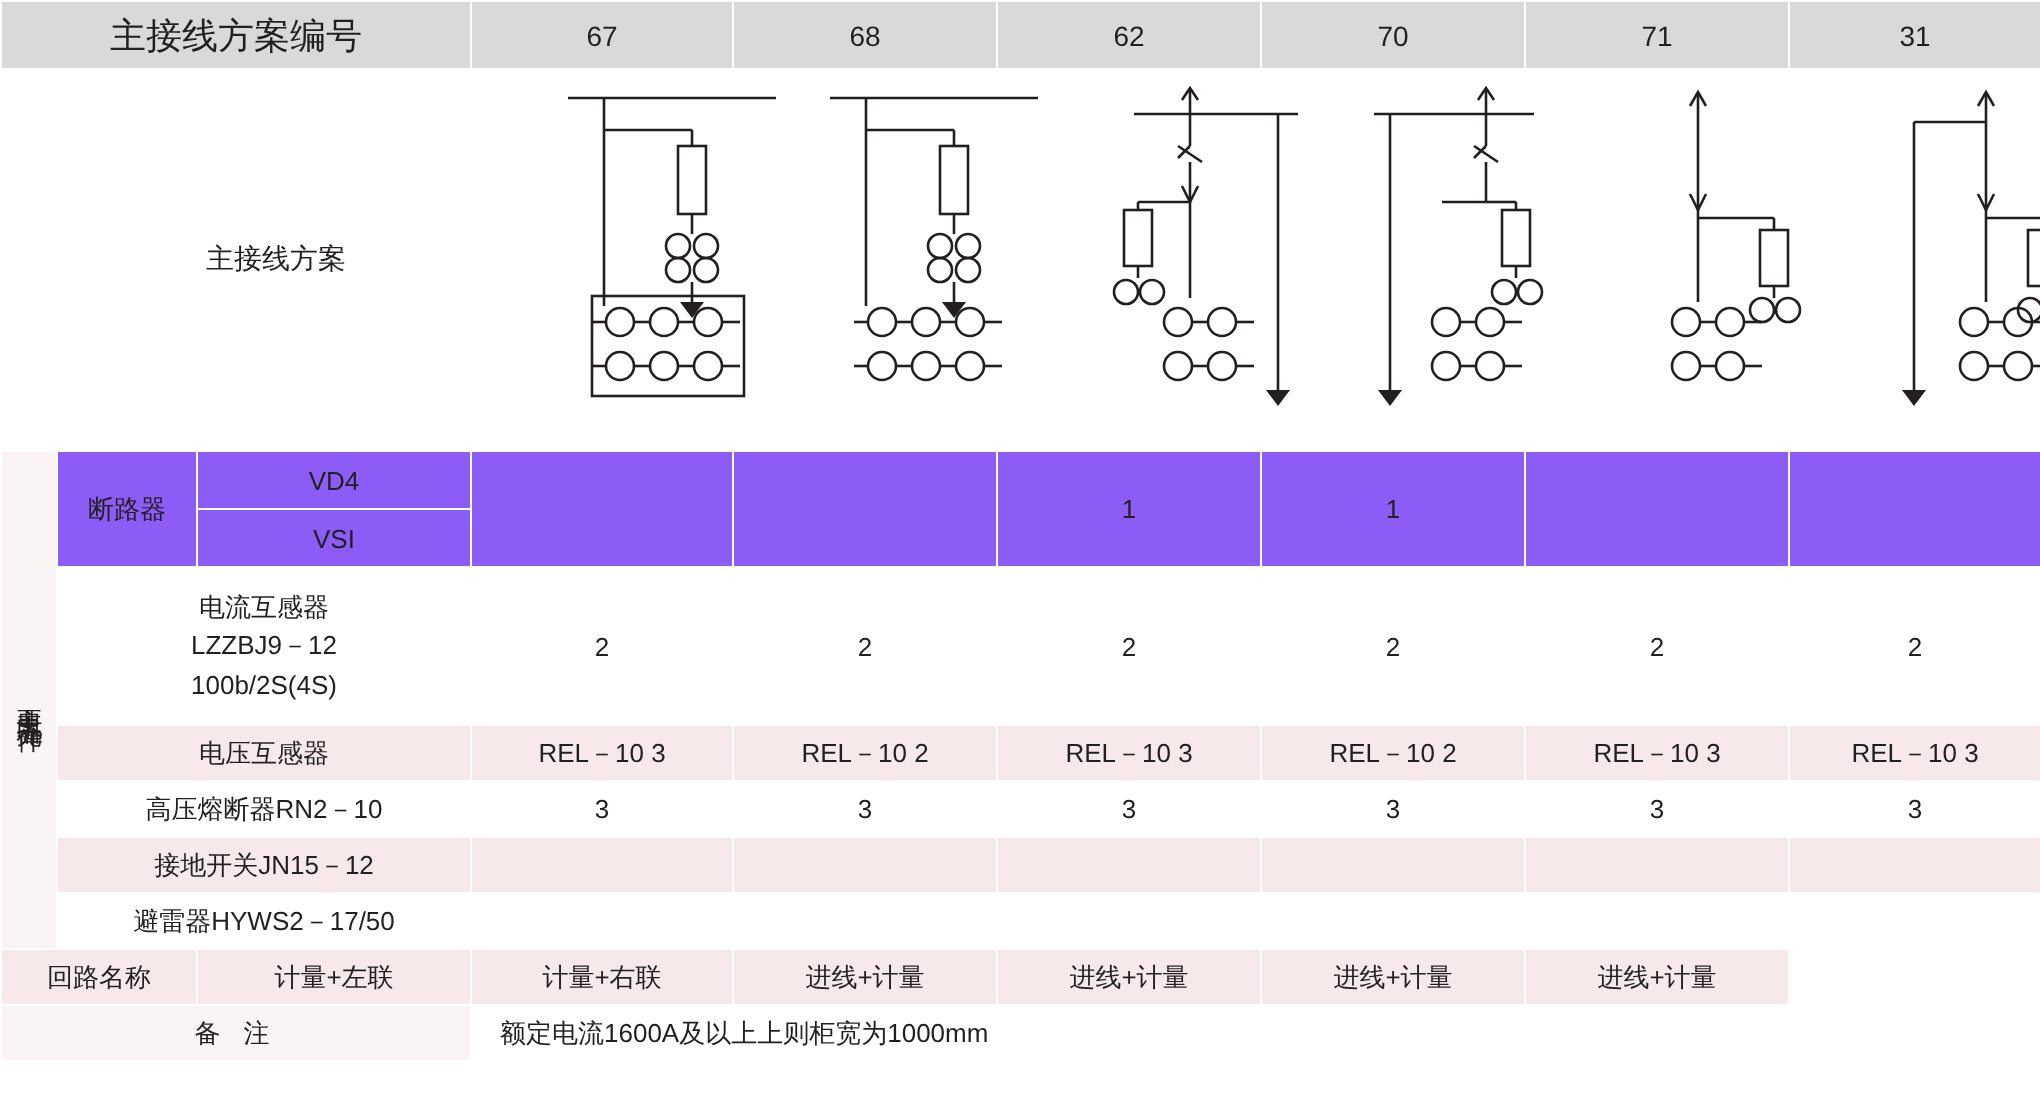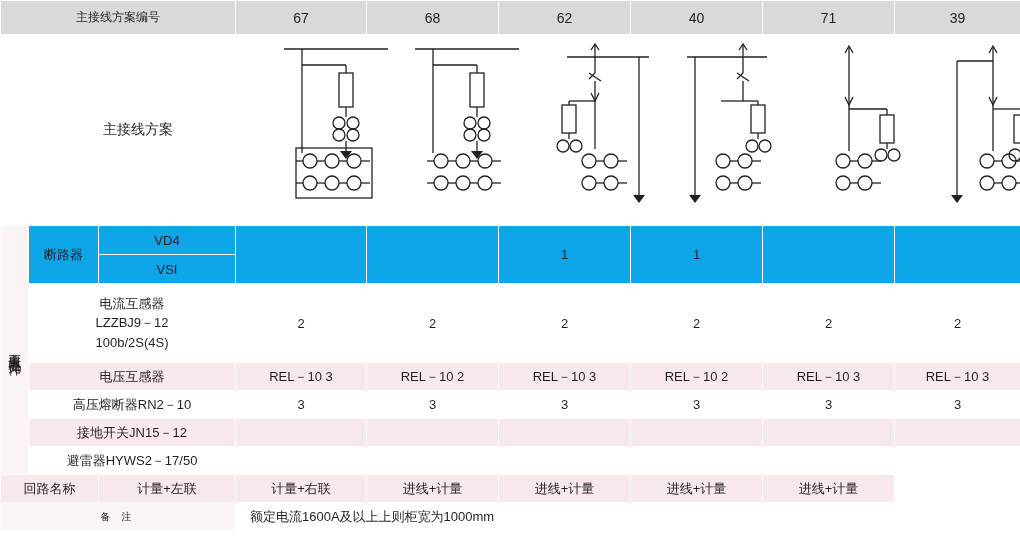--- a/index.html
+++ b/index.html
@@ -6,42 +6,42 @@
   body{
     width:1020px;height:554px;
     background:#ffffff;
     font-family:"Liberation Sans","DejaVu Sans",sans-serif;
     font-size:13px;
     color:#231f20;
     overflow:hidden;
   }
   table{border-collapse:collapse;width:1020px;table-layout:fixed;}
   td,th{border:1px solid #ffffff;padding:0;text-align:center;vertical-align:middle;font-weight:normal;}
-  .hdr{background:#d9d9d9;height:33px;font-size:12px;color:#231f20;}
+  .hdr{background:#d9d9d9;height:33px;font-size:18px;color:#231f20;}
   .hdr-num{background:#d9d9d9;font-size:14px;}
-  .band-light{background:#0ea5e9;margin-top:25px;}
+  .band-light{background:#8b5cf6;margin-top:25px;}
   .band-pink{background:#f7e9e9;}
   .band-white{background:#ffffff;margin-top:32px;}
   .scheme-row td{height:190px;background:#ffffff;padding-left:40px;}
   .scheme-label{background:#faf4f4;font-size:14px;}
   .vert-label{
     background:#faf4f4;
     width:28px;
   }
   .vert-label span{
     writing-mode:vertical-rl;
     display:inline-block;
     line-height:1.5;
     font-size:13px;
     letter-spacing:2px;
   }
   .lbl{font-size:13px;line-height:1.5;}
   .lbl2{font-size:13px;text-align:center;}
   .val{font-size:13px;}
-  .note-label{background:#faf4f4;font-size:10px;letter-spacing:4px;}
+  .note-label{background:#faf4f4;font-size:13px;letter-spacing:4px;}
   .note-val{background:#ffffff;font-size:13px;text-align:left;padding-left:14px;}
   .row-h{height:28px;}
   svg{display:block;margin:0 auto;}
 </style>
 </head>
 <body>
 
 <table>
   <colgroup>
     <col style="width:28px">
@@ -54,23 +54,23 @@
     <col style="width:132px">
     <col style="width:126px">
   </colgroup>
 
   <tbody>
       <tr>
     <th class="hdr" colspan="3">主接线方案编号</th>
     <th class="hdr-num">67</th>
     <th class="hdr-num">68</th>
     <th class="hdr-num">62</th>
-    <th class="hdr-num">40</th>
+    <th class="hdr-num">70</th>
     <th class="hdr-num">71</th>
-    <th class="hdr-num">39</th>
+    <th class="hdr-num">31</th>
   </tr>
 
   <tr class="scheme-row">
     <td class="scheme-label" colspan="3">主接线方案</td>
 
     <td>
       <svg width="120" height="175" viewBox="0 0 120 175">
         <g stroke="#231f20" fill="none" stroke-width="1.3">
 
           <line x1="8" y1="6" x2="112" y2="6"></line>

